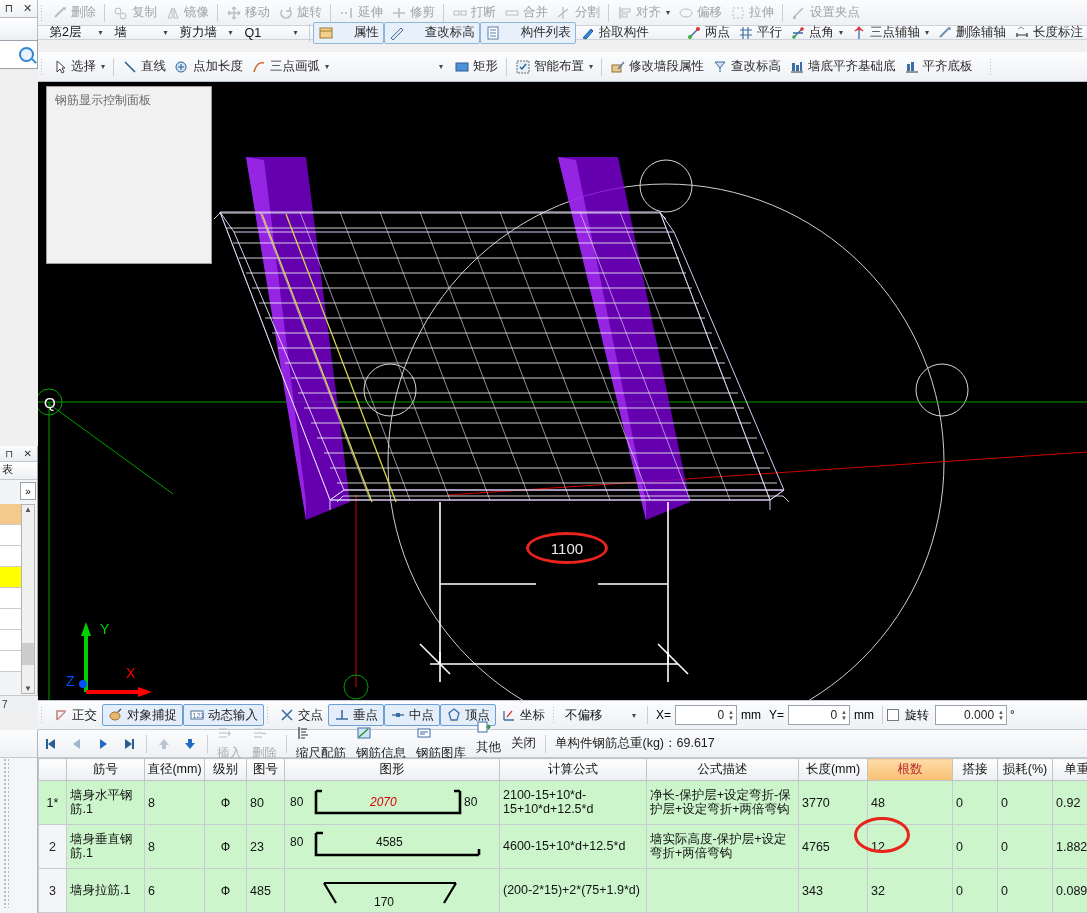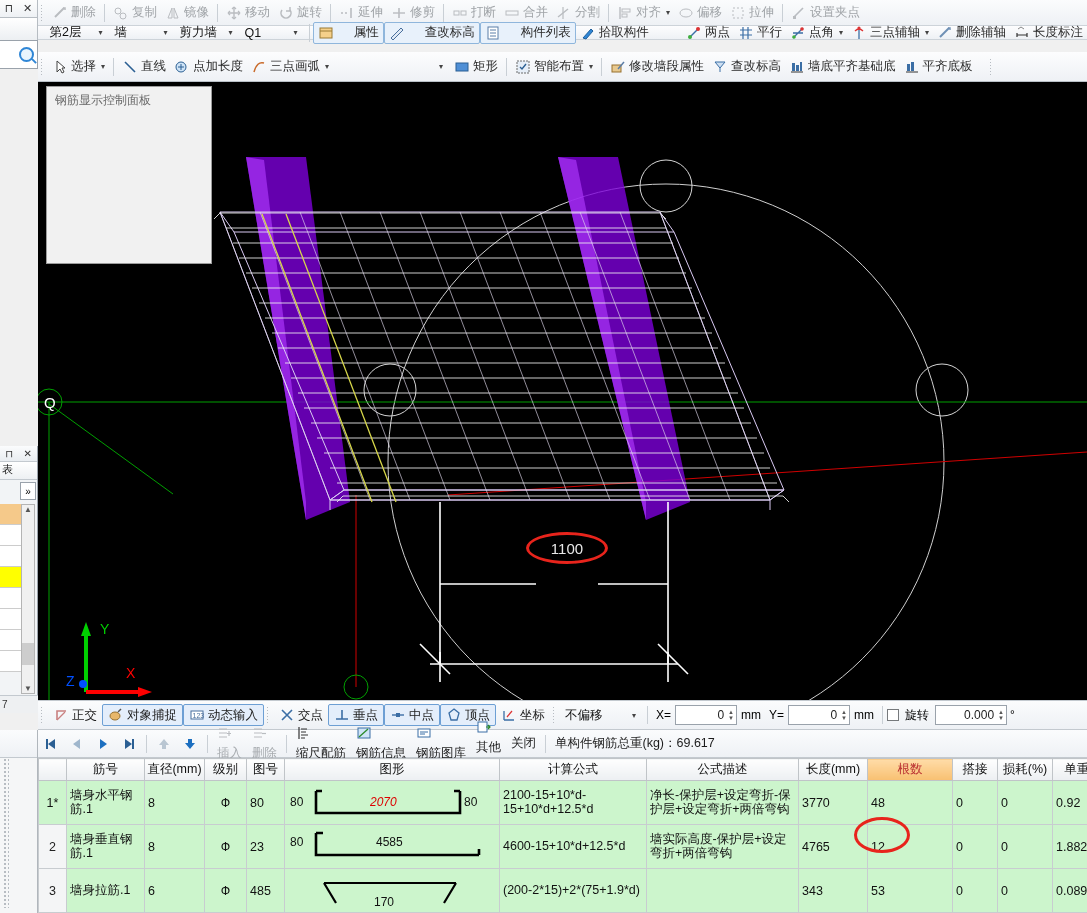--- a/index.html
+++ b/index.html
@@ -1081,21 +1081,21 @@
               <span class="lbl" style="left:86px; top:24px;">170</span>
             </div>
           </td>
           <td>
               <div class="cellwrap">(200-2*15)+2*(75+1.9*d)</div>
             </td>
           <td>
               <div class="cellwrap"></div>
             </td>
           <td>343</td>
-          <td>53</td>
+          <td>32</td>
           <td>0</td>
           <td>0</td>
           <td>0.089</td>
         </tr>
 
         <tr class="empty">
           <td class="idx plain" style="background:#f4f5f6">4</td>
           <td></td>
           <td></td>
           <td></td>

